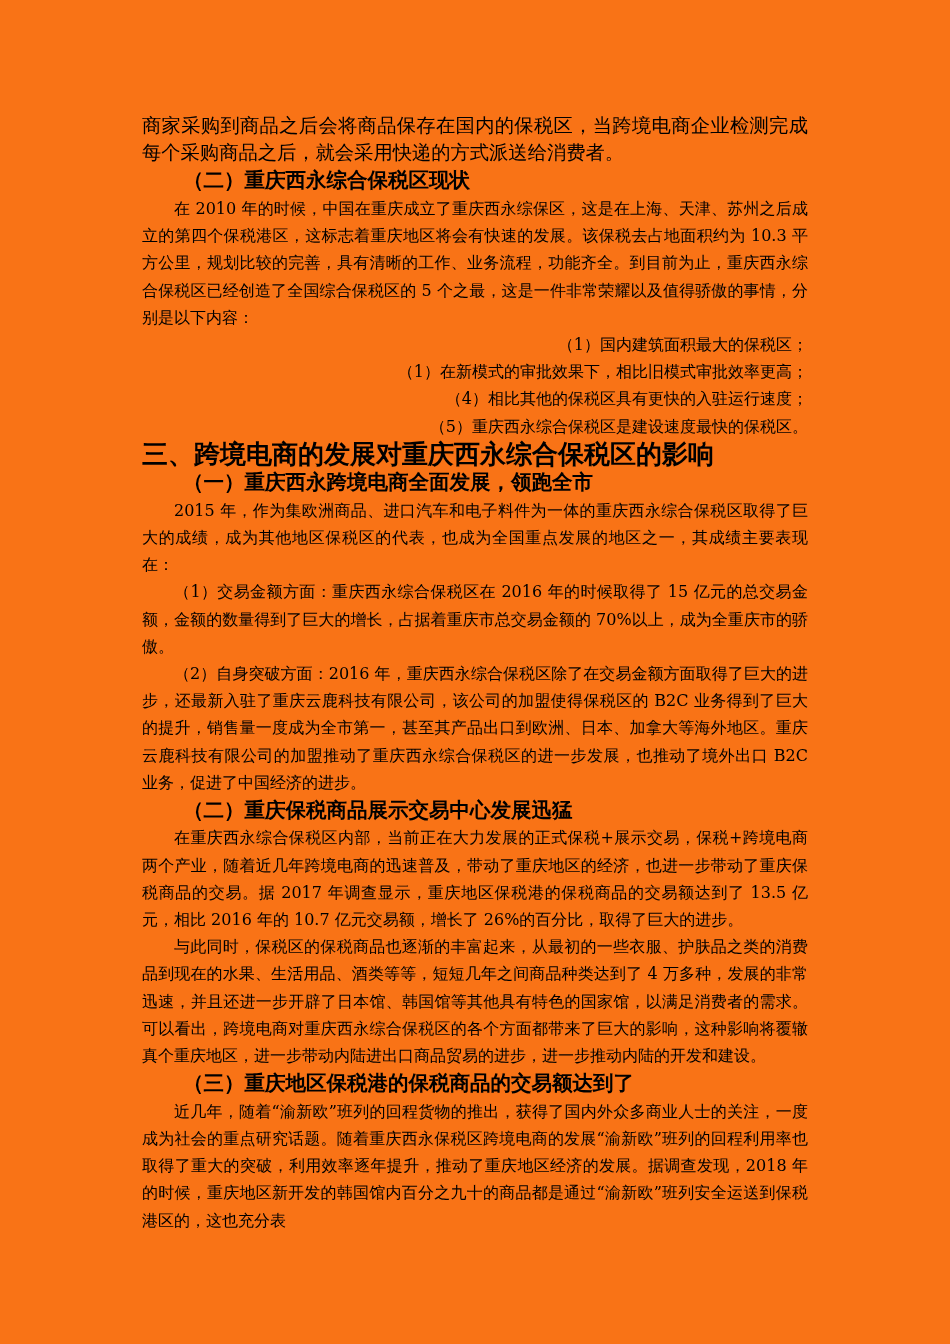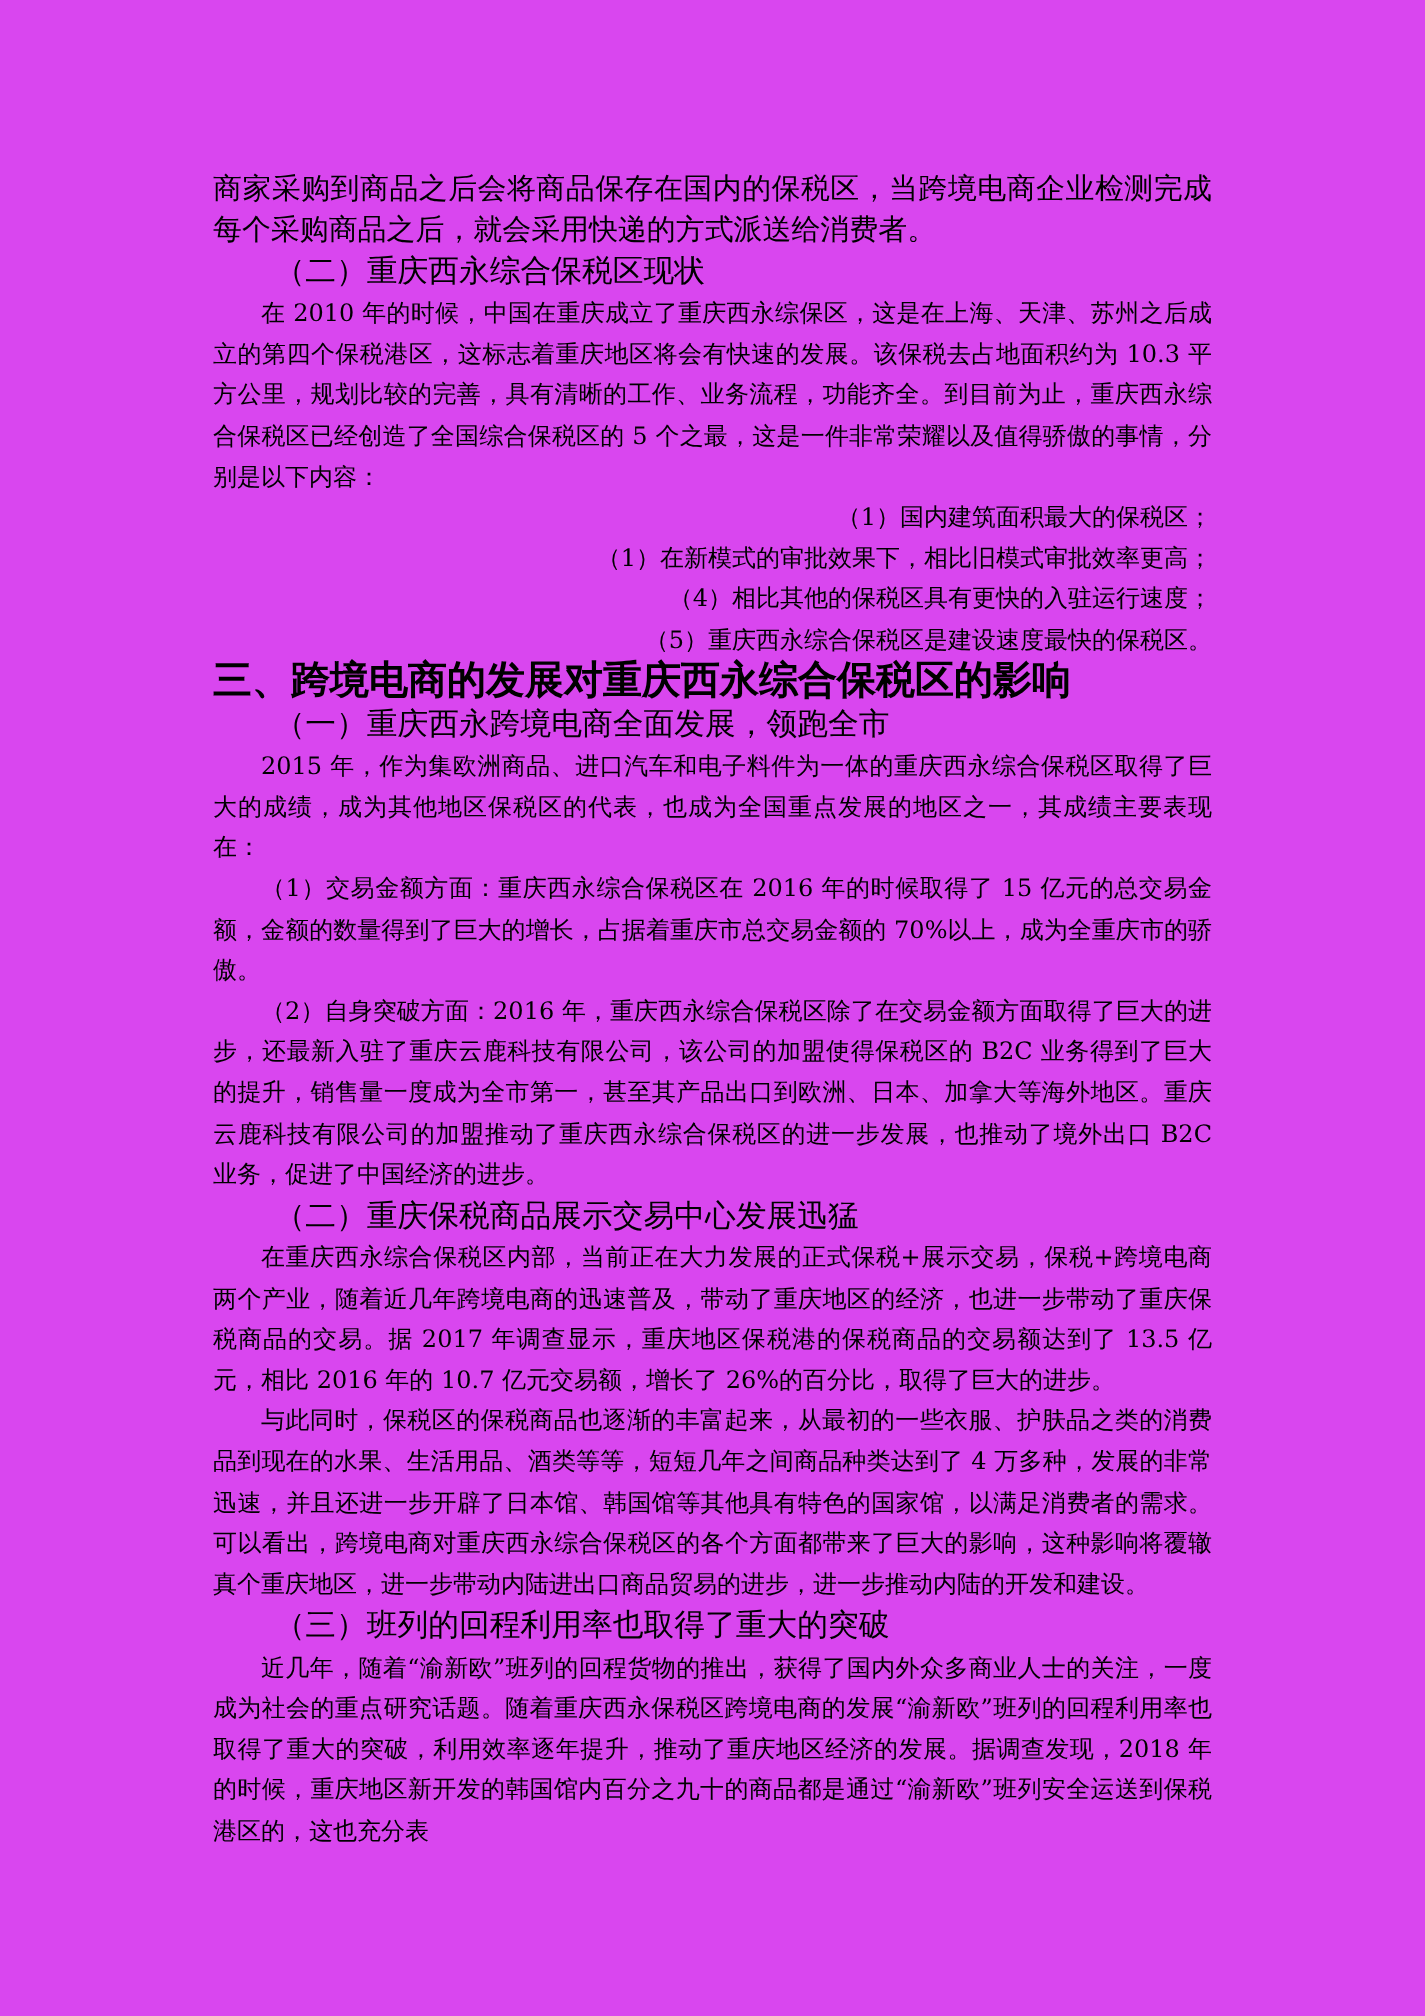--- a/index.html
+++ b/index.html
@@ -11,21 +11,21 @@
     width: 950px;
     height: 1344px;
     font-family: "DejaVu Serif", "Liberation Serif", serif;
     color: #000000;
     overflow: hidden;
   }
   .page {
     position: relative;
     width: 950px;
     height: 1344px;
-    background: #d946ef;
+    background: #f97316;
     box-sizing: border-box;
     padding: 112px 142px 0 142px;
   }
   .doc-body {
     width: 666px;
     font-size: 19.3px;
     line-height: 27.2px;
     text-align: justify;
     text-justify: inter-ideograph;
     letter-spacing: 0px;
@@ -64,21 +64,21 @@
     font-weight: bold;
     text-indent: 0;
     text-align: left;
     font-family: "DejaVu Sans", "Liberation Sans", sans-serif;
   }
   
   h3.h-sub {
     margin: 0;
     font-size: 20.5px;
     line-height: 28.5px;
-    font-weight: normal;
+    font-weight: bold;
     text-indent: 2em;
     text-align: left;
     font-family: "DejaVu Sans", "Liberation Sans", sans-serif;
   }
 </style>
 </head>
 <body>
 
 <div class="page">
   <div class="doc-body">
@@ -107,18 +107,18 @@
     <p class="para">（1）交易金额方面：重庆西永综合保税区在 2016 年的时候取得了 15 亿元的总交易金额，金额的数量得到了巨大的增长，占据着重庆市总交易金额的 70%以上，成为全重庆市的骄傲。</p>
 
     <p class="para">（2）自身突破方面：2016 年，重庆西永综合保税区除了在交易金额方面取得了巨大的进步，还最新入驻了重庆云鹿科技有限公司，该公司的加盟使得保税区的 B2C 业务得到了巨大的提升，销售量一度成为全市第一，甚至其产品出口到欧洲、日本、加拿大等海外地区。重庆云鹿科技有限公司的加盟推动了重庆西永综合保税区的进一步发展，也推动了境外出口 B2C 业务，促进了中国经济的进步。</p>
 
     <h3 class="h-sub">（二）重庆保税商品展示交易中心发展迅猛</h3>
 
     <p class="para">在重庆西永综合保税区内部，当前正在大力发展的正式保税+展示交易，保税+跨境电商两个产业，随着近几年跨境电商的迅速普及，带动了重庆地区的经济，也进一步带动了重庆保税商品的交易。据 2017 年调查显示，重庆地区保税港的保税商品的交易额达到了 13.5 亿元，相比 2016 年的 10.7 亿元交易额，增长了 26%的百分比，取得了巨大的进步。</p>
 
     <p class="para">与此同时，保税区的保税商品也逐渐的丰富起来，从最初的一些衣服、护肤品之类的消费品到现在的水果、生活用品、酒类等等，短短几年之间商品种类达到了 4 万多种，发展的非常迅速，并且还进一步开辟了日本馆、韩国馆等其他具有特色的国家馆，以满足消费者的需求。可以看出，跨境电商对重庆西永综合保税区的各个方面都带来了巨大的影响，这种影响将覆辙真个重庆地区，进一步带动内陆进出口商品贸易的进步，进一步推动内陆的开发和建设。</p>
 
-    <h3 class="h-sub">（三）班列的回程利用率也取得了重大的突破</h3>
+    <h3 class="h-sub">（三）重庆地区保税港的保税商品的交易额达到了</h3>
 
     <p class="para">近几年，随着“渝新欧”班列的回程货物的推出，获得了国内外众多商业人士的关注，一度成为社会的重点研究话题。随着重庆西永保税区跨境电商的发展“渝新欧”班列的回程利用率也取得了重大的突破，利用效率逐年提升，推动了重庆地区经济的发展。据调查发现，2018 年的时候，重庆地区新开发的韩国馆内百分之九十的商品都是通过“渝新欧”班列安全运送到保税港区的，这也充分表</p>
 
   </div>
 </div>
 
 </body></html>

